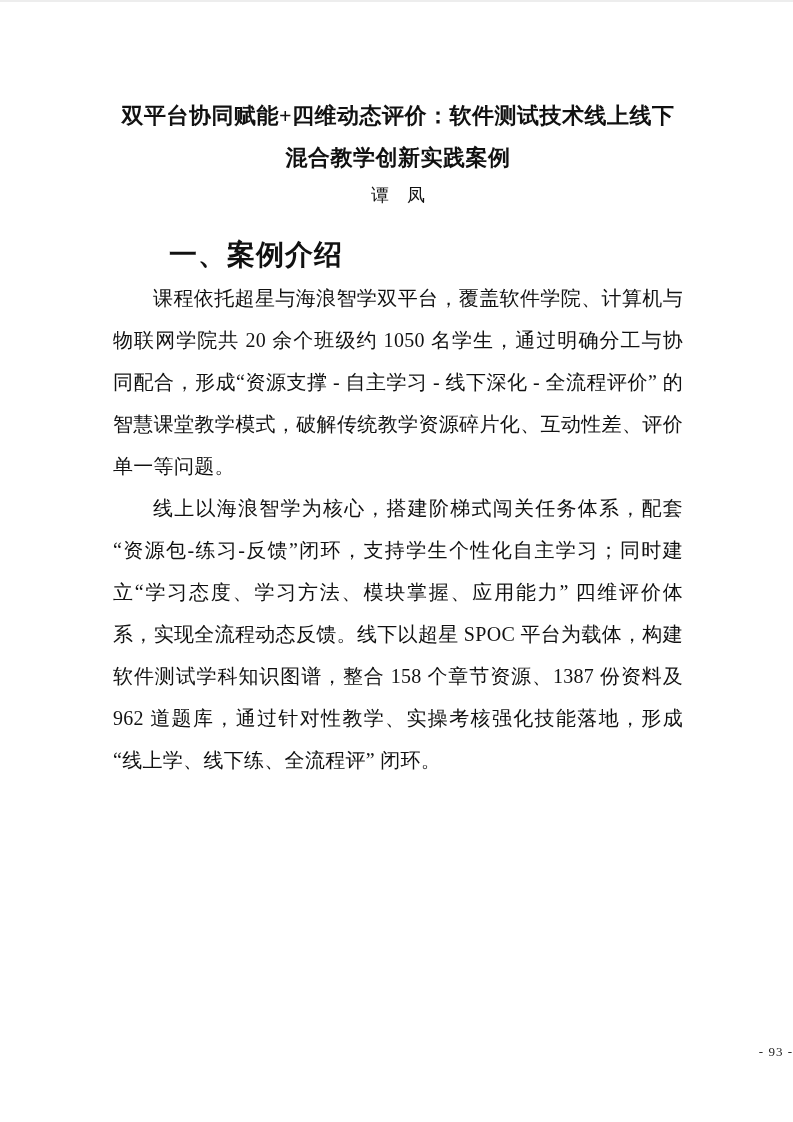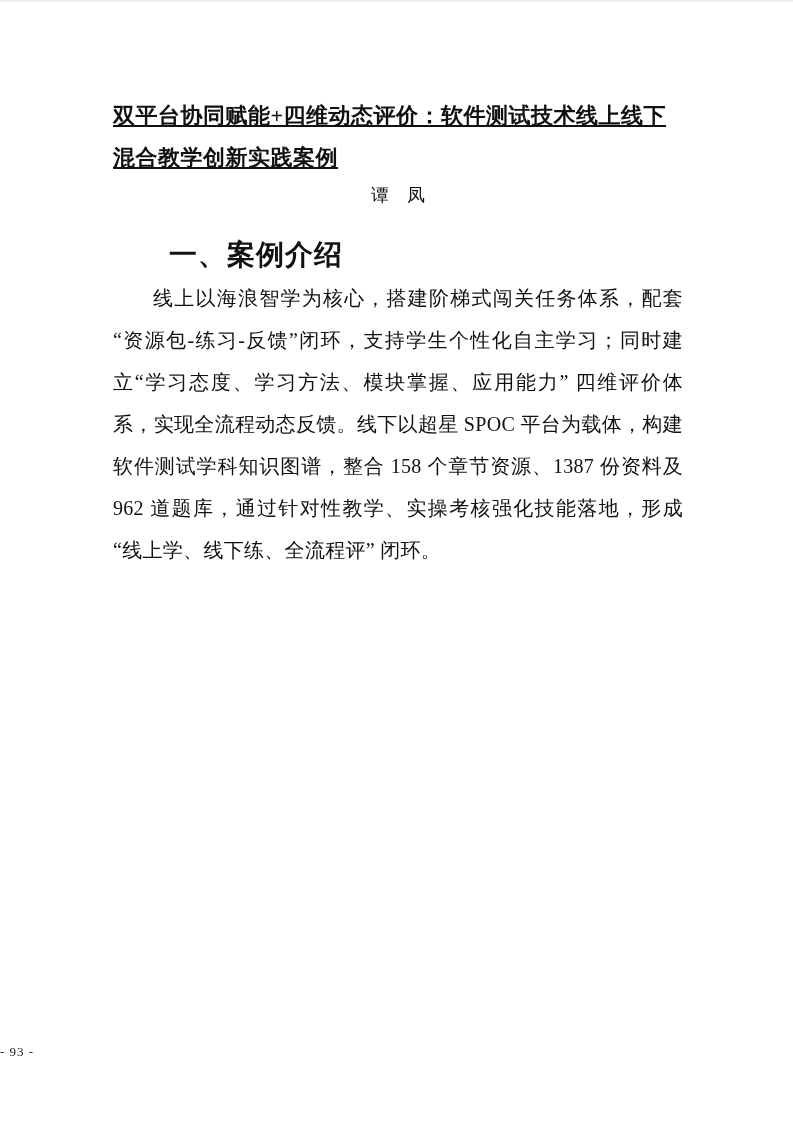--- a/index.html
+++ b/index.html
@@ -23,23 +23,23 @@
     top: 0;
     left: 0;
     right: 0;
     height: 2px;
     background: #ededed;
   }
   .doc-title {
     margin: 0;
     font-size: 22px;
     font-weight: bold;
+    text-align: center;
     line-height: 42px;
     letter-spacing: 0.5px;
-    text-decoration: underline;
   }
   .doc-author {
     margin-top: 4px;
     font-size: 18px;
     text-align: center;
     line-height: 24px;
   }
   .section-heading {
     margin: 34px 0 0 0;
     font-size: 28px;
@@ -57,21 +57,21 @@
     letter-spacing: 0.3px;
   }
   .doc-body p:first-of-type {
     margin-top: 8px;
   }
   .page-number {
     position: absolute;
     left: 0;
     right: 0;
     bottom: 62px;
-    text-align: left;
+    text-align: right;
     font-size: 13px;
     line-height: 16px;
     color: #222222;
     letter-spacing: 1px;
   }
 </style>
 </head>
 <body>
 
 <div class="page">
@@ -80,17 +80,18 @@
   <h1 class="doc-title">
     <span>双平台协同赋能+四维动态评价：软件测试技术线上线下</span><br>
     <span>混合教学创新实践案例</span>
   </h1>
 
   <div class="doc-author">谭　凤</div>
 
   <h2 class="section-heading">一、案例介绍</h2>
 
   <div class="doc-body">
+    <p>课程依托超星与海浪智学双平台，覆盖软件学院、计算机与物联网学院共 20 余个班级约 1050 名学生，通过明确分工与协同配合，形成“资源支撑 - 自主学习 - 线下深化 - 全流程评价” 的智慧课堂教学模式，破解传统教学资源碎片化、互动性差、评价单一等问题。</p>
     <p>线上以海浪智学为核心，搭建阶梯式闯关任务体系，配套 “资源包-练习-反馈”闭环，支持学生个性化自主学习；同时建立“学习态度、学习方法、模块掌握、应用能力” 四维评价体系，实现全流程动态反馈。线下以超星 SPOC 平台为载体，构建软件测试学科知识图谱，整合 158 个章节资源、1387 份资料及 962 道题库，通过针对性教学、实操考核强化技能落地，形成 “线上学、线下练、全流程评” 闭环。</p>
   </div>
 
   <div class="page-number">- 93 -</div>
 </div>
 
 </body></html>

